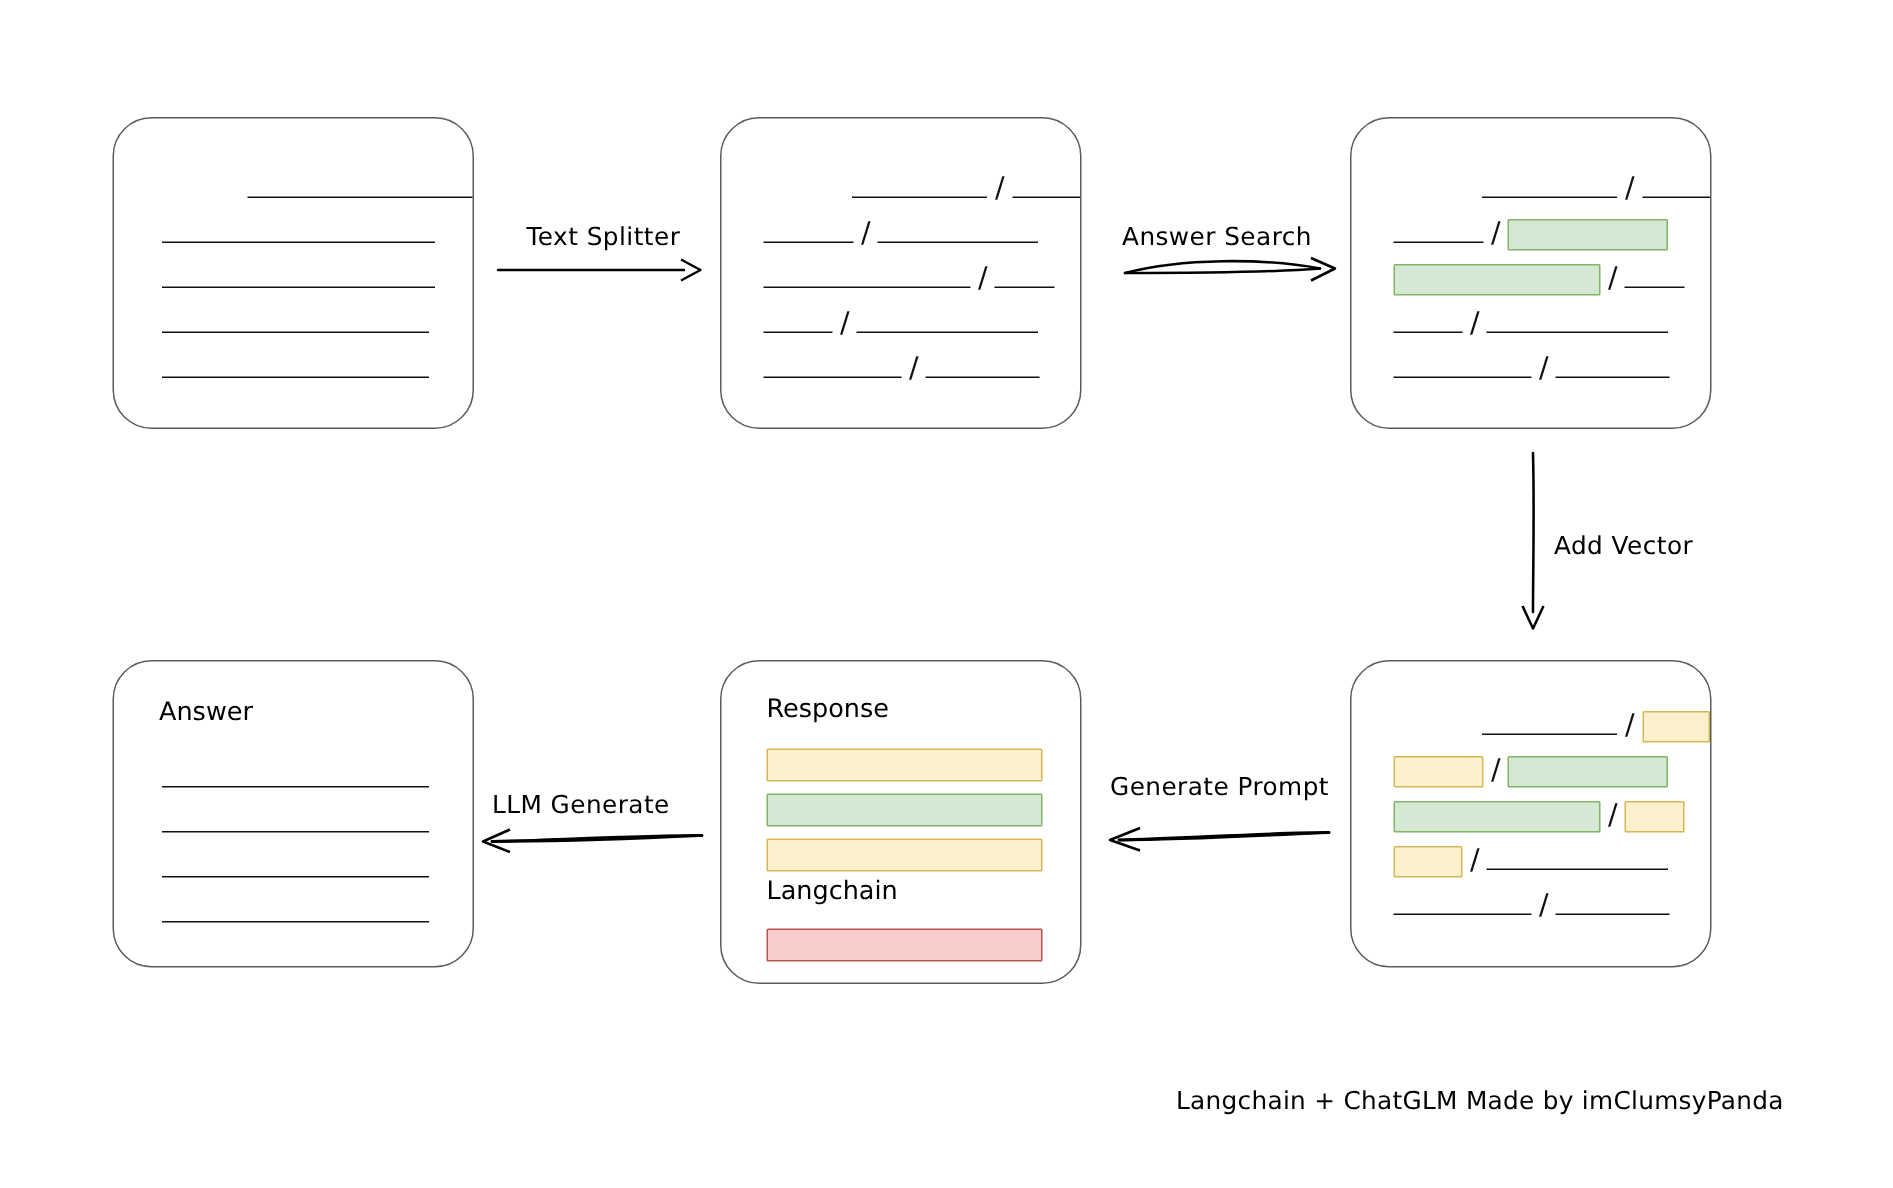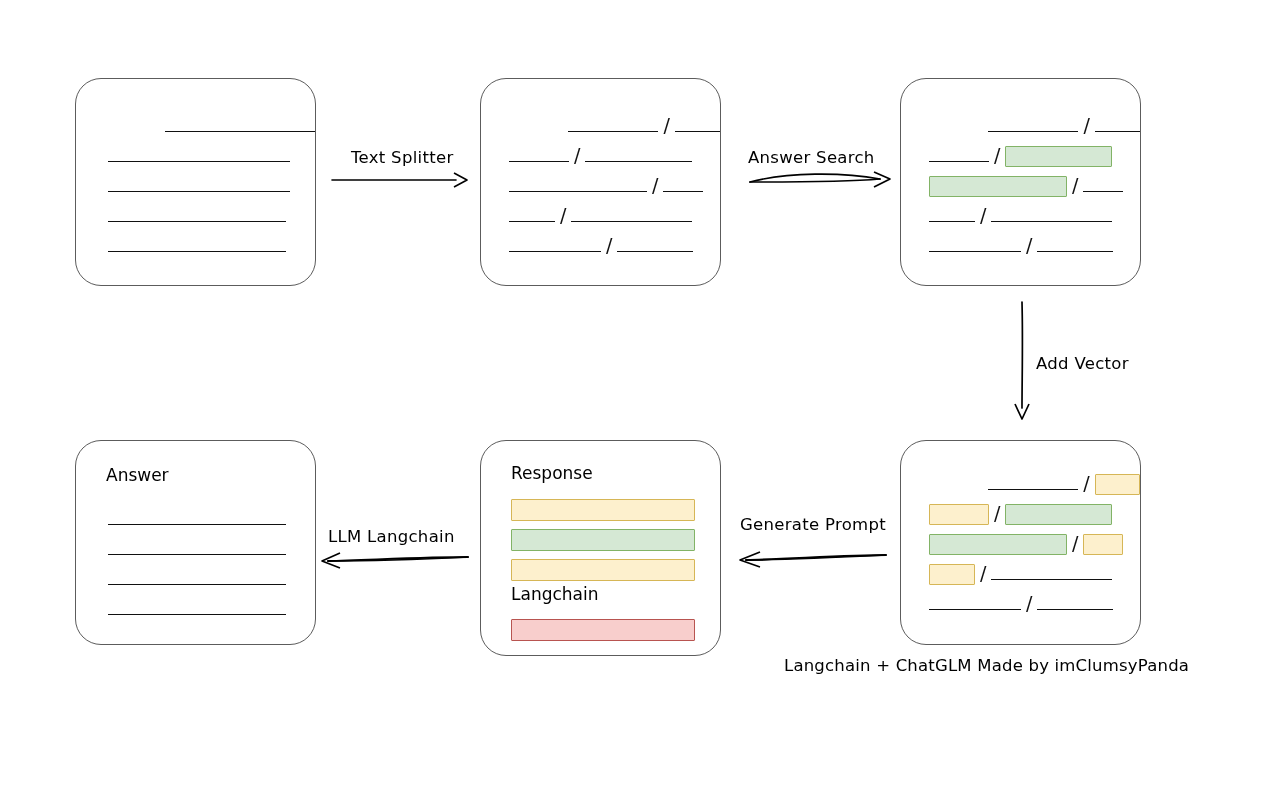--- a/index.html
+++ b/index.html
@@ -214,21 +214,21 @@
         </div>
         <div class="row">
           <span class="seg" style="width: 178px;"></span>
         </div>
         <div class="row">
           <span class="seg" style="width: 178px;"></span>
         </div>
       </div>
   </div>
 
-  <div class="hand" style="left:328px; top:527px;">LLM Langchain</div>
+  <div class="hand" style="left:328px; top:527px;">LLM Generate</div>
   <svg class="arrow-svg" style="left:318px; top:545px;" width="152" height="26" viewBox="0 0 152 26">
     <path d="M150,12 C110,14 50,16 10,16" stroke="#000" stroke-width="1.7" fill="none" stroke-linecap="round"></path>
     <path d="M150,12 C110,12 50,15 10,16" stroke="#000" stroke-width="1.9" fill="none" stroke-linecap="round"></path>
     <path d="M22,8 L4,16 L22,23" stroke="#000" stroke-width="1.7" fill="none" stroke-linejoin="round"></path>
   </svg>
 
   <div class="doc-box" style="left:480px; top:440px; width:241px; height:216px;">
     <div class="box-title" style="left:30px; top:22px;">Response</div>
     <div id="knowledge-chips" style="position:absolute; left:30px; top:54px;">
         <div class="row" style="height: 30px;">
@@ -280,15 +280,15 @@
           <span class="seg" style="width: 121px;"></span>
         </div>
         <div class="row">
           <span class="seg" style="width: 92px;"></span>
           <span class="slash">/</span>
           <span class="seg" style="width: 76px;"></span>
         </div>
       </div>
   </div>
 
-  <div class="footer" style="left:784px; top:656px;">Langchain + ChatGLM Made by imClumsyPanda</div>
+  <div class="footer" style="left:784px; top:724px;">Langchain + ChatGLM Made by imClumsyPanda</div>
 
 </div>
 
 </body></html>

